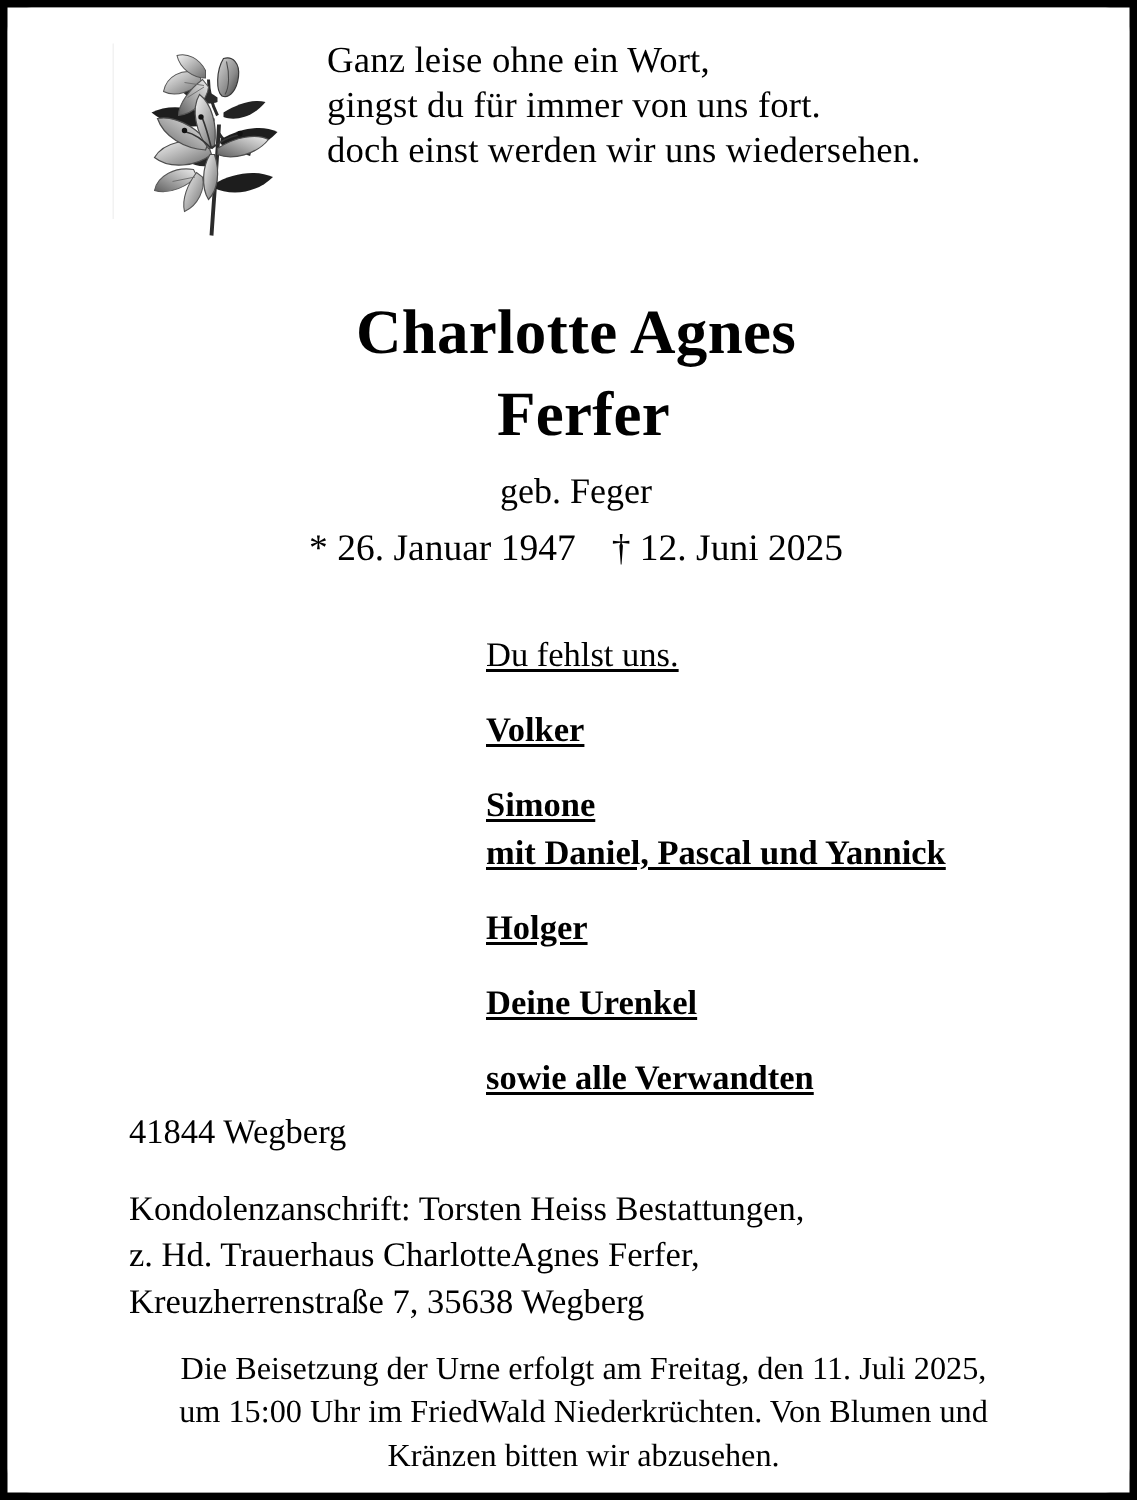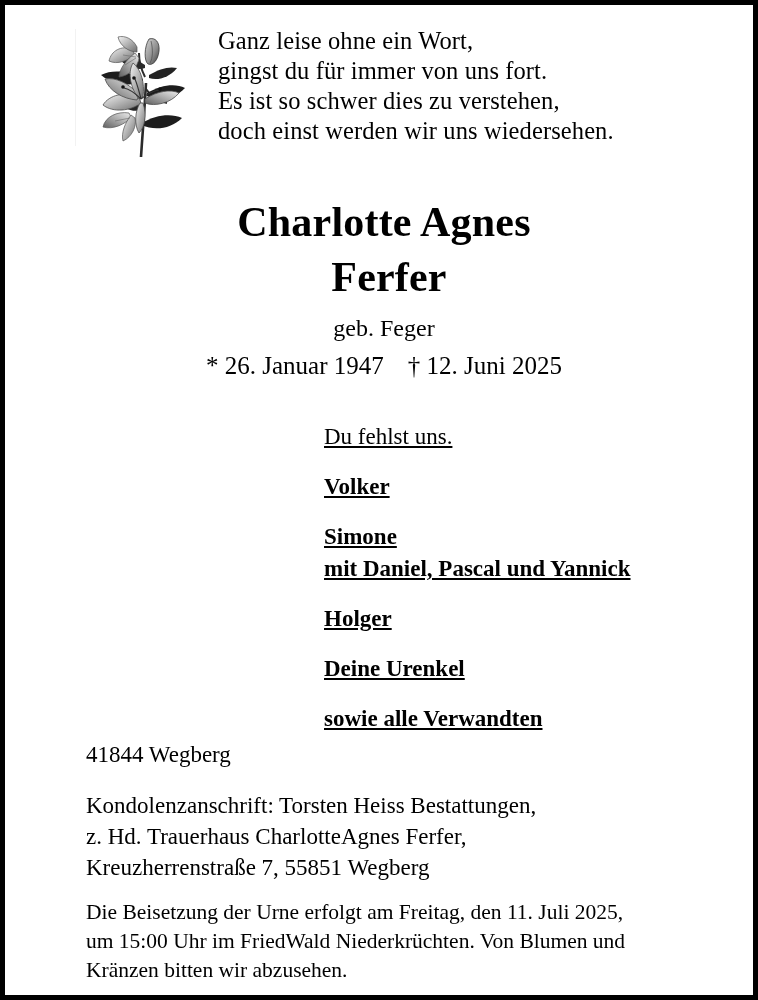--- a/index.html
+++ b/index.html
@@ -139,20 +139,21 @@
     line-height: 31px;
     white-space: nowrap;
   }
 
   
   .footer-note {
     position: absolute;
     left: 81px;
     top: 893px;
     width: 606px;
+    text-align: center;
   }
   .footer-line {
     font-size: 21.5px;
     line-height: 29px;
     white-space: nowrap;
   }
 </style>
 </head>
 <body>
 
@@ -223,21 +224,20 @@
           <path d="M40 82 C28 80, 16 86, 14 96 C24 99, 37 93, 42 86 Z" fill="url(#petalG2)" stroke="#555" stroke-width="0.7"></path>
           <path d="M42 84 C36 92, 32 102, 34 110 C43 106, 48 95, 46 87 Z" fill="url(#petalG)" stroke="#555" stroke-width="0.7"></path>
           <path d="M26 90 L41 87" stroke="#6a6a6a" stroke-width="0.6"></path>
         </g>
       </svg>
     </div>
 
     <div class="verse-block">
       <div class="verse-line">Ganz leise ohne ein Wort,</div>
       <div class="verse-line">gingst du für immer von uns fort.</div>
-      <div class="verse-line">Es ist so schwer dies zu verstehen,</div>
       <div class="verse-line">doch einst werden wir uns wiedersehen.</div>
     </div>
 
     <div class="name-block">
       <div class="name-line">Charlotte Agnes</div>
       <div class="name-line second">Ferfer</div>
       <div class="maiden-name">geb. Feger</div>
       <div class="dates">
         <span>* 26. Januar 1947</span><span class="gap"></span><span>† 12. Juni 2025</span>
       </div>
@@ -266,21 +266,21 @@
       <div class="mourn-group">
         <div class="mourn-name">sowie alle Verwandten</div>
       </div>
     </div>
 
     <div class="address-block">
       <div class="city-line">41844 Wegberg</div>
       <div class="condolence">
         <div class="condolence-line">Kondolenzanschrift: Torsten Heiss Bestattungen,</div>
         <div class="condolence-line">z. Hd. Trauerhaus CharlotteAgnes Ferfer,</div>
-        <div class="condolence-line">Kreuzherrenstraße 7, 55851 Wegberg</div>
+        <div class="condolence-line">Kreuzherrenstraße 7, 35638 Wegberg</div>
       </div>
     </div>
 
     <div class="footer-note">
       <div class="footer-line">Die Beisetzung der Urne erfolgt am Freitag, den 11. Juli 2025,</div>
       <div class="footer-line">um 15:00 Uhr im FriedWald Niederkrüchten. Von Blumen und</div>
       <div class="footer-line">Kränzen bitten wir abzusehen.</div>
     </div>
 
   </div>

